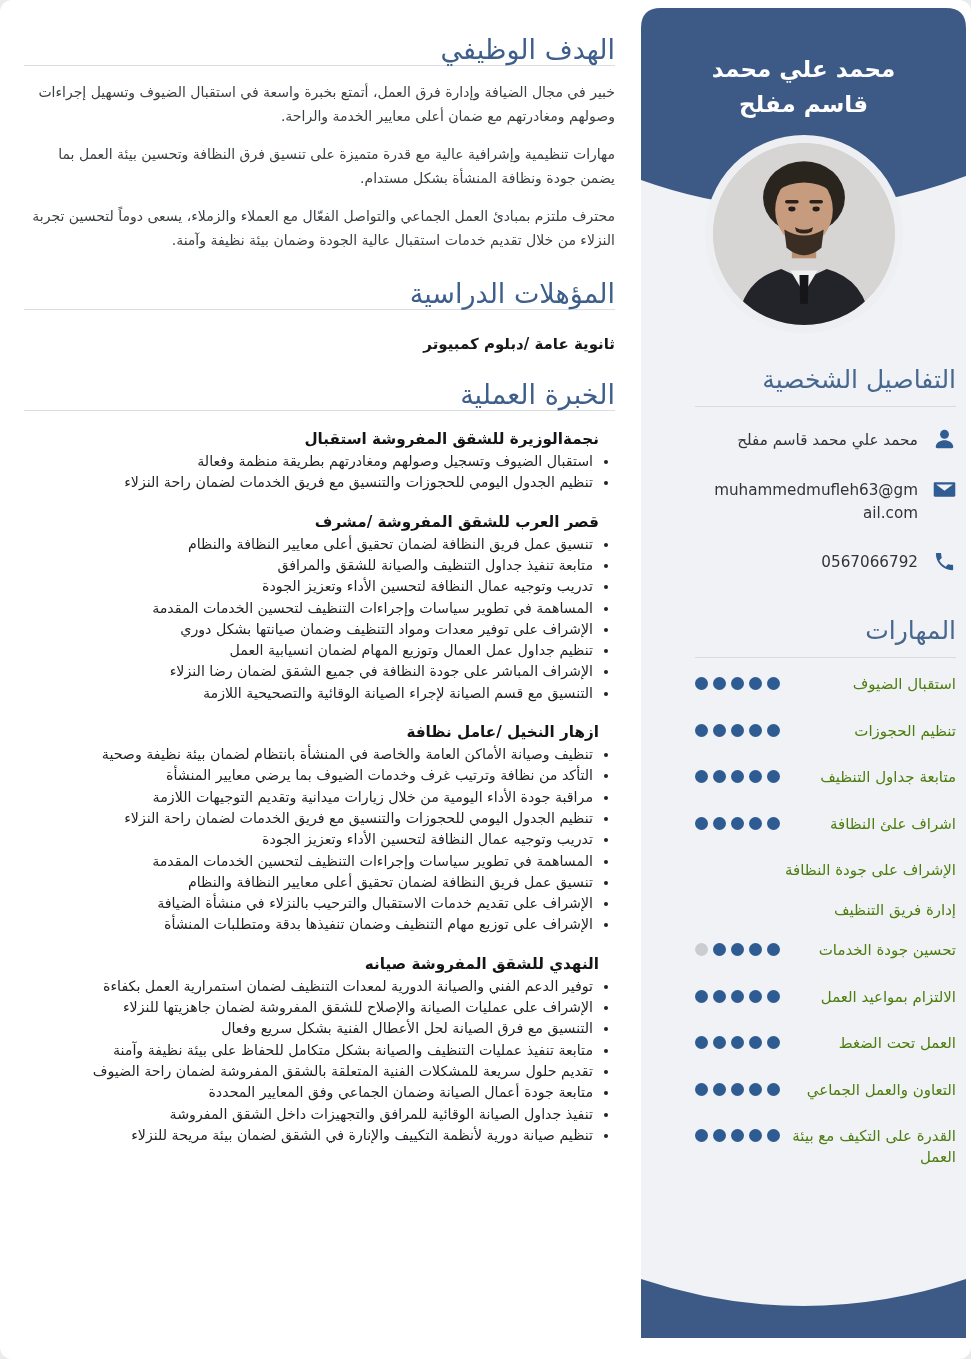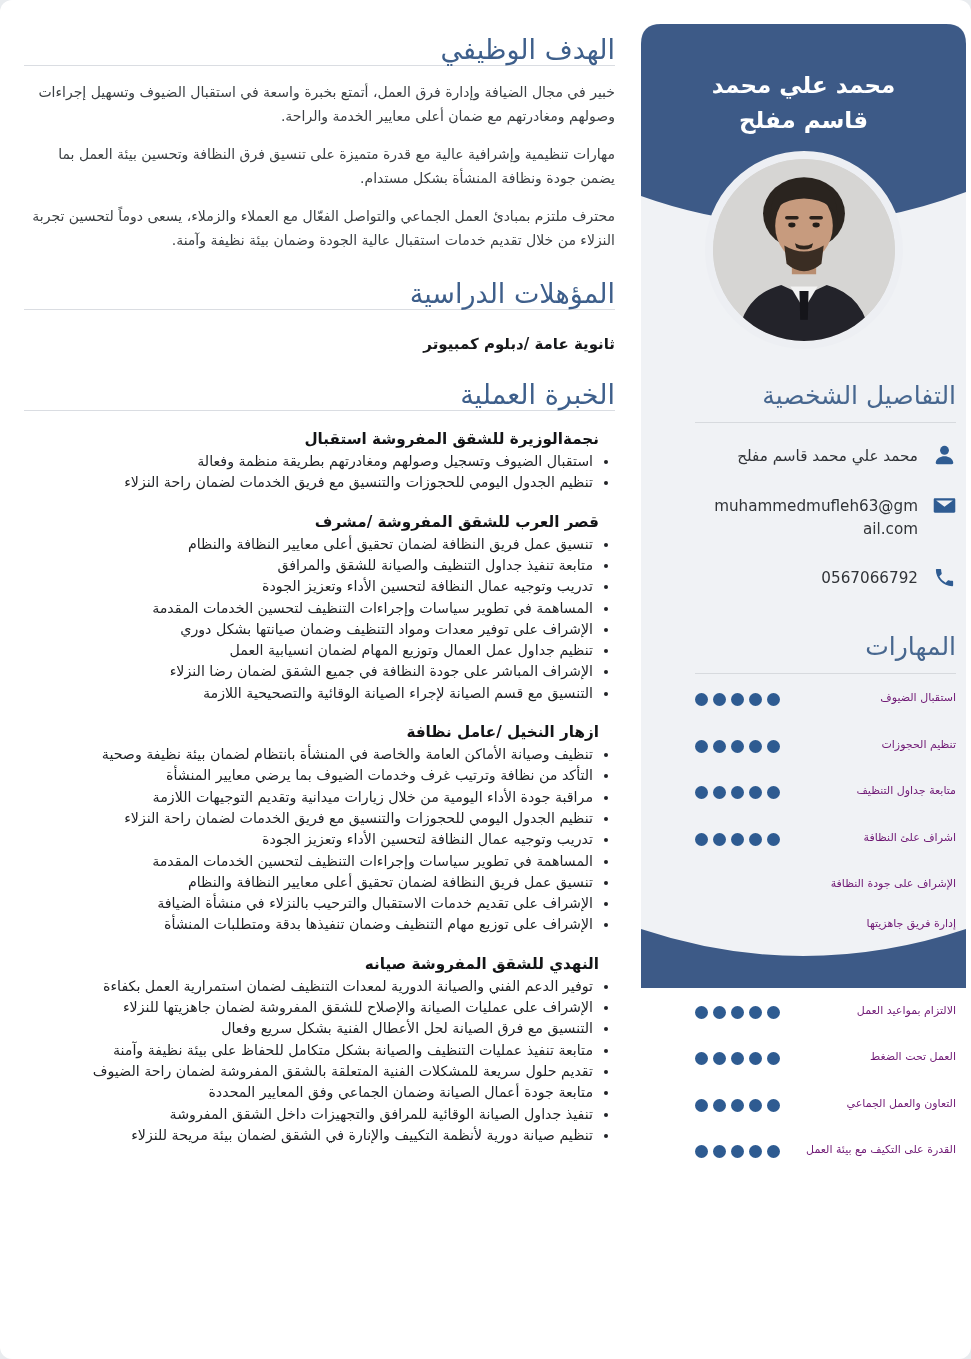--- a/index.html
+++ b/index.html
@@ -14,21 +14,21 @@
   .sec{margin:0;}
   .sec + .sec{margin-top:26px;}
   .objective-body p{margin:15px 0 0;font-size:14px;color:#3c4043;line-height:1.68;}
   .edu-entry{font-weight:bold;font-size:15px;color:#17181a;margin:25px 0 4px;}
   .job{margin-top:19px;}
   .job-title{font-weight:bold;font-size:15.2px;color:#141517;margin:0 16px 3px;}
   .job ul{margin:0;padding:0;padding-inline-start:22px;list-style:disc;}
   .job li{font-size:14.2px;color:#212326;line-height:1.5;}
 
   
-  .sidebar{position:absolute;left:641px;top:24px;width:325px;height:964px;
+  .sidebar{position:absolute;left:641px;top:8px;width:325px;height:1330px;
            background:#f0f2f5;border-radius:16px 16px 0 0;direction:rtl;}
   .sb-header{position:relative;height:210px;}
   .sb-header svg{display:block;width:100%;height:100%;}
   .sb-name{position:absolute;top:44px;left:0;right:0;text-align:center;color:#ffffff;
            font-weight:bold;font-size:23px;line-height:1.5;padding:0 44px;}
   .photo-wrap{position:absolute;top:127px;left:50%;transform:translateX(-50%);
               width:182px;height:182px;border-radius:50%;border:8px solid #edeff3;
               overflow:hidden;background:#d6d5d3;z-index:2;}
   .photo-wrap svg{display:block;width:100%;height:100%;}
   .sb-body{padding:0 10px;margin-left:44px;}
@@ -37,21 +37,21 @@
   .sb-title.skills-title{margin-top:42px;}
   .details{margin-top:20px;}
   .d-row{display:flex;gap:15px;margin-bottom:25px;align-items:flex-start;}
   .d-icon{width:23px;height:23px;flex:none;color:#2f5c92;margin-top:1px;}
   .d-icon svg{width:100%;height:100%;fill:currentColor;}
   .d-text{font-size:15.2px;color:#303337;line-height:1.5;padding-top:2px;}
   .d-text.ltr{direction:ltr;unicode-bidi:embed;word-break:break-all;max-width:212px;text-align:right;}
   .skills-list{margin-top:16px;}
   .s-row{display:flex;align-items:flex-start;justify-content:space-between;min-height:46.5px;}
   .s-row.no-dots{min-height:40px;}
-  .s-label{font-size:11px;color:#701a75;line-height:1.4;max-width:180px;}
+  .s-label{font-size:15px;color:#4d7c0f;line-height:1.4;max-width:180px;}
   .s-dots{direction:ltr;display:flex;gap:5px;padding-top:3px;}
   .dot{width:13px;height:13px;border-radius:50%;background:#2e5b91;}
   .dot-empty{background:#c9cdd2;}
   .sb-footer{position:absolute;bottom:0;left:0;width:100%;height:60px;}
   .sb-footer svg{display:block;width:100%;height:100%;}
   .hidden-defs{position:absolute;width:0;height:0;overflow:hidden;}
 </style>
 </head>
 <body>
 
@@ -289,21 +289,21 @@
               <span class="dot"></span>
             </span>
           </div>
 
           <div class="s-row no-dots">
             <span class="s-label">الإشراف على جودة النظافة</span>
             <span class="s-dots"></span>
           </div>
 
           <div class="s-row no-dots">
-            <span class="s-label">إدارة فريق جاهزيتها</span>
+            <span class="s-label">إدارة فريق التنظيف</span>
             <span class="s-dots"></span>
           </div>
 
           <div class="s-row">
             <span class="s-label">تحسين جودة الخدمات</span>
             <span class="s-dots">
               <span class="dot dot-empty"></span>
               <span class="dot"></span>
               <span class="dot"></span>
               <span class="dot"></span>

